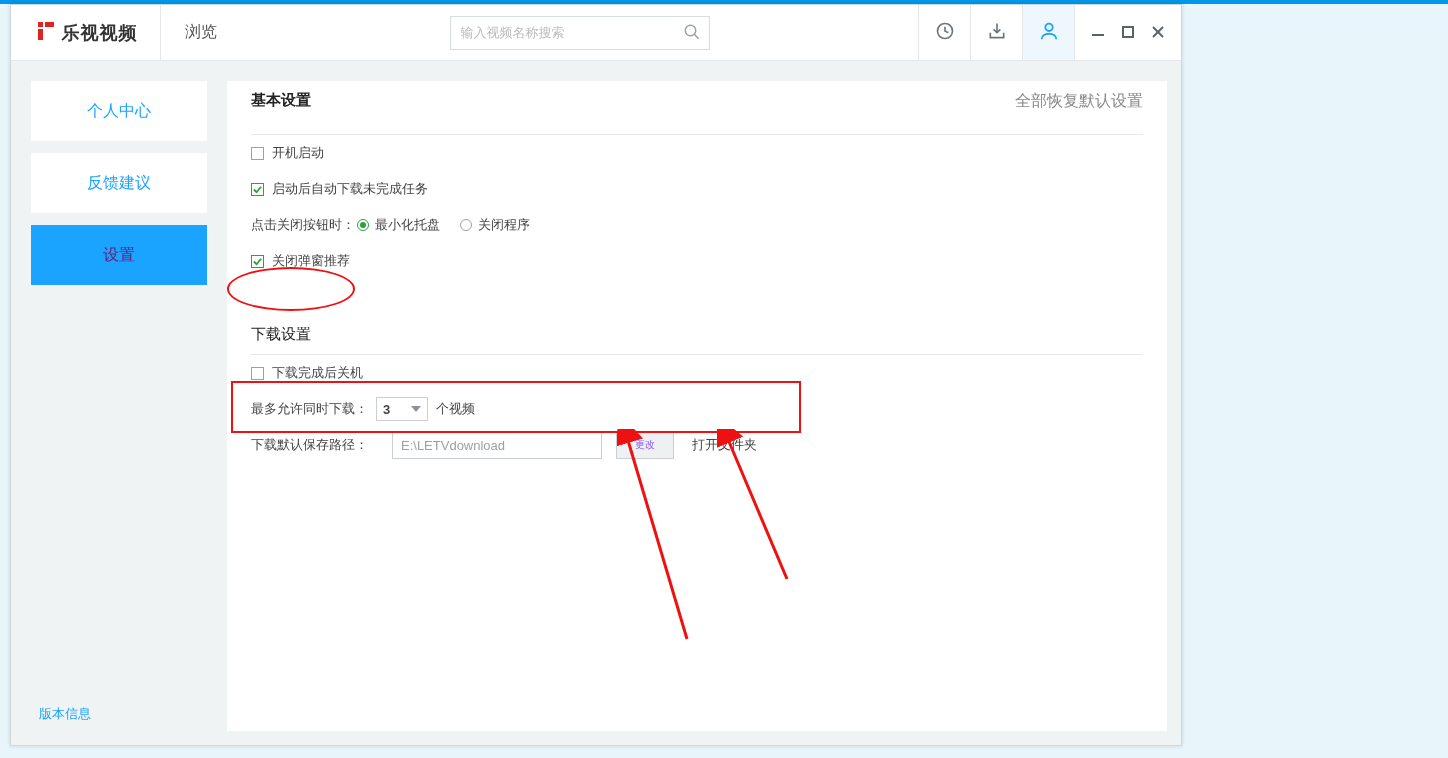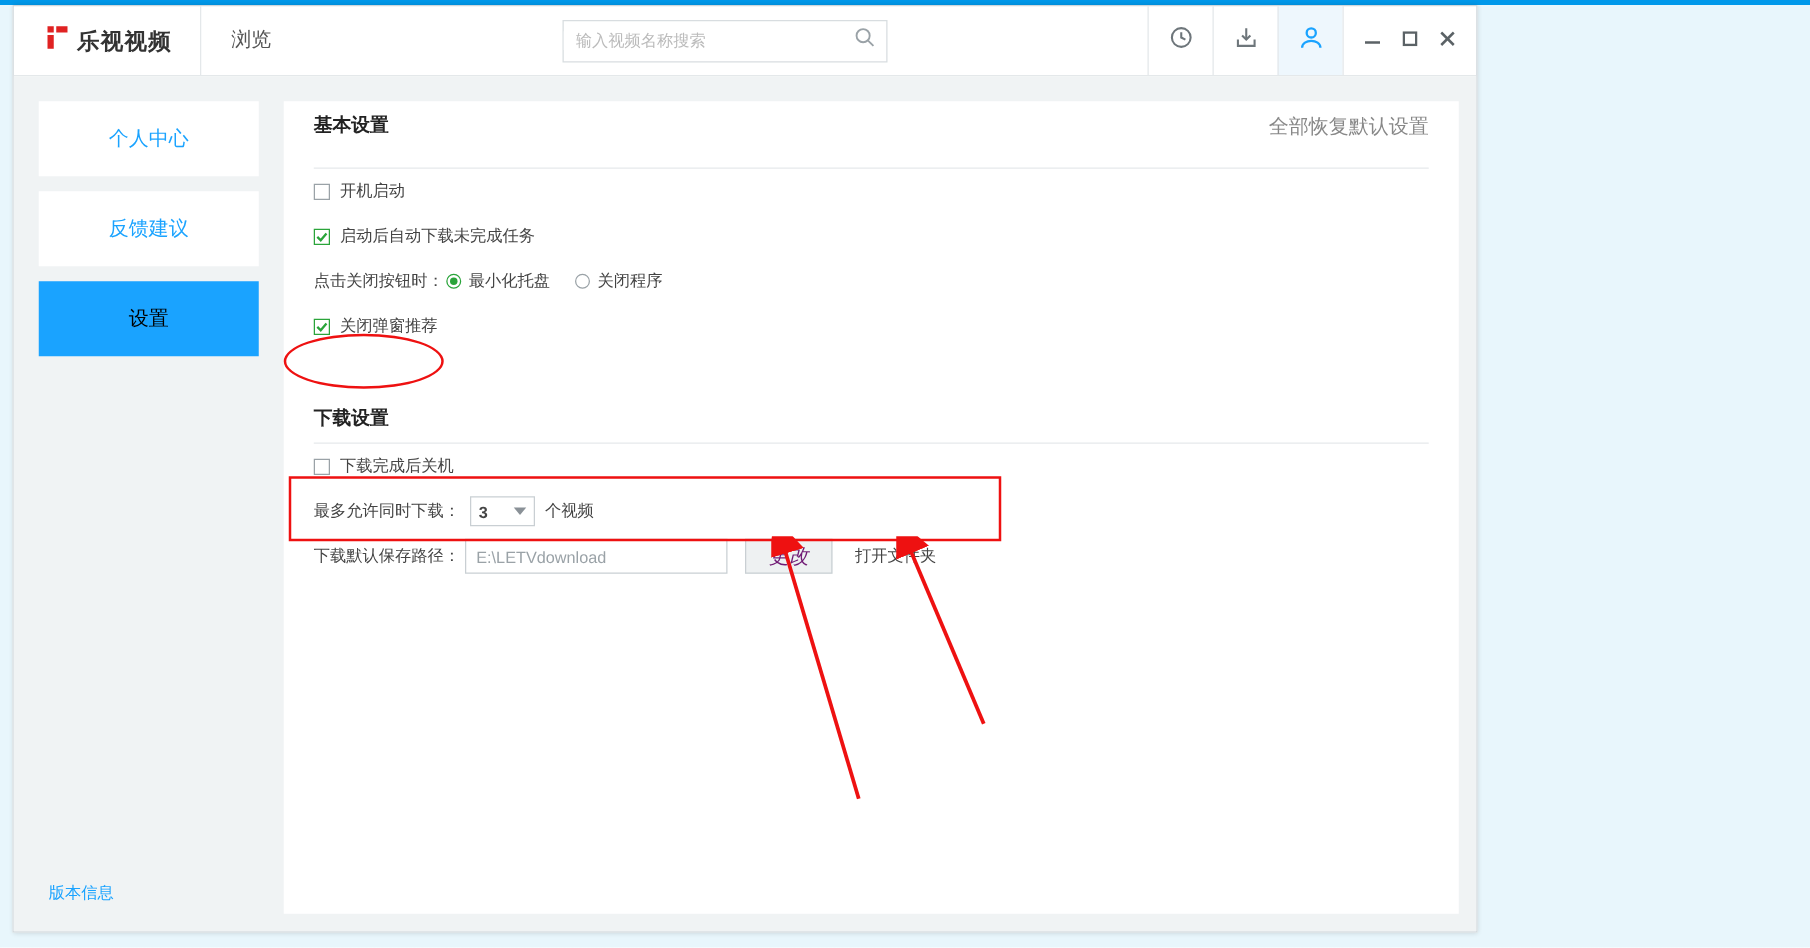--- a/index.html
+++ b/index.html
@@ -13,36 +13,36 @@
   }
 
   
   .titlebar { height: 56px; display: flex; align-items: stretch; border-bottom: 1px solid #e4e8ea; }
   .logo-cell { width: 150px; display: flex; align-items: center; justify-content: center; border-right: 1px solid #e4e8ea; }
   .logo-cell svg { width: 24px; height: 24px; }
   .logo-text { font-size: 18px; font-weight: 700; color: #333; margin-left: 4px; letter-spacing: 1px;}
   .browse-cell { width: 80px; display:flex;align-items:center;justify-content:center; color:#555;font-size:16px;}
   .spacer { flex: 1; }
   .search-wrap { display:flex;align-items:center;justify-content:center; }
-  .search-box { width: 260px; height: 34px; border:1px solid #d8dde0; display:flex; align-items:center; }
+  .search-box { width: 260px; height: 34px; border:1px solid #d8dde0; display:flex; }
   .search-box input { flex:1; border:none; outline:none; padding:0 10px; font-size:13px; color:#666;}
   .search-box input::placeholder{color:#bbb;}
   .search-icon-btn { width:34px;height:34px;display:flex;align-items:center;justify-content:center;color:#9aa2a7;}
   .right-icons { display:flex; align-items:stretch; }
   .ticon { width:52px;display:flex;align-items:center;justify-content:center;border-left:1px solid #e4e8ea;color:#6e767b;}
   .ticon.blue { color:#1aa3ff; background:#eef7fd;}
   .win-controls { display:flex;align-items:center;gap:0;border-left:1px solid #e4e8ea;padding:0 8px;}
   .wbtn { width:30px;height:56px;display:flex;align-items:center;justify-content:center;color:#5b6266;}
 
   
   .client { flex:1; display:flex; background:#f0f3f4; }
   .sidebar { width:216px; padding:20px 20px 16px 20px; display:flex; flex-direction:column; }
   .nav-btn { height:60px; background:#fff; margin-bottom:12px; display:flex;align-items:center;justify-content:center;
              font-size:16px; color:#1aa3ff; cursor:pointer;}
-  .nav-btn.active { background:#1aa3ff; color:#000000;align-items:center; }
+  .nav-btn.active { background:#1aa3ff; color:#701a75;align-items:center; }
   .sidebar-spacer{flex:1;}
   .version-link { color:#1aa3ff; font-size:13px; padding:6px 8px;}
 
   .content { flex:1; background:#fff; margin:20px 14px 14px 0; padding:10px 24px 20px 24px; position:relative; }
 
   .section-head { display:flex; align-items:flex-start; height:44px; border-bottom:1px solid #e6e9eb;}
   .section-head h3 { font-size:15px; font-weight:700; color:#222;}
   .head-spacer{flex:1;}
   .reset-link { font-size:16px; color:#888;}
 
@@ -51,27 +51,27 @@
   .chk.checked{border-color:#2aa43a;}
   .chk.checked svg{display:block;}
   .chk svg{display:none;width:11px;height:11px;}
   .radio{width:12px;height:12px;border:1px solid #9aa2a7;border-radius:50%;margin:0 6px 0 2px;display:inline-flex;align-items:center;justify-content:center;}
   .radio.sel{border-color:#2aa43a;}
   .radio .dot{width:6px;height:6px;border-radius:50%;background:#2aa43a;display:none;}
   .radio.sel .dot{display:block;}
   .lbl-inline{ margin-right:18px; }
 
   .sec2-head{ margin-top:36px; display:flex;align-items:center;height:40px;border-bottom:1px solid #e6e9eb;}
-  .sec2-head h3{font-size:15px;font-weight:700;color:#222;}
+  .sec2-head h3{font-size:15px;font-weight:400;color:#222;}
 
   .num-select{width:52px;height:24px;border:1px solid #c9cfd3;display:flex;align-items:center;justify-content:space-between;padding:0 6px;margin:0 8px;}
   .tri{width:0;height:0;border-left:5px solid transparent;border-right:5px solid transparent;border-top:6px solid #8a9197;}
 
   .path-input{width:210px;height:28px;border:1px solid #c9cfd3;padding:0 8px;font-size:13px;color:#9aa2a7;outline:none;margin-right:14px;}
-  .btn-change{height:28px;padding:0 18px;border:1px solid #c9cfd3;background:#eef1f2;color:#701a75;font-size:16px;margin-right:18px;cursor:pointer;font-style:italic;}
+  .btn-change{height:28px;padding:0 18px;border:1px solid #c9cfd3;background:#eef1f2;color:#8b5cf6;font-size:10px;margin-right:18px;cursor:pointer;}
   .link-open{font-size:13px;color:#444;cursor:pointer;}
 
   
   .anno-oval{position:absolute;left:0px;top:186px;width:128px;height:44px;border:2px solid #e11;border-radius:50%/50%;pointer-events:none;}
   .anno-rect{position:absolute;left:4px;top:300px;width:570px;height:52px;border:2px solid #e11;pointer-events:none;}
   .anno-arrow{position:absolute;pointer-events:none;}
 </style>
 </head>
 <body>
 
@@ -232,21 +232,21 @@
       <div class="form-row">
         <span>最多允许同时下载：</span>
         <div class="num-select">
           <span style="font-weight:700">3</span>
           <span class="tri"></span>
         </div>
         <span>个视频</span>
       </div>
 
       <div class="form-row">
-        <span style="margin-right:4px;">下载默认保存路径：</span>
+        <span style="margin-right:24px;">下载默认保存路径：</span>
         <input class="path-input" type="text" readonly="" value="E:\LETVdownload" style="">
         <button class="btn-change">更改</button>
         <span class="link-open">打开文件夹</span>
       </div>
 
       <div class="anno-oval"></div>
       <div class="anno-rect"></div>
       <svg class="anno-arrow" style="left:390px;top:348px;" width="100" height="220">
         <defs>
             <marker id="ah1" markerWidth="10" markerHeight="10" refX="2" refY="5" orient="auto">

